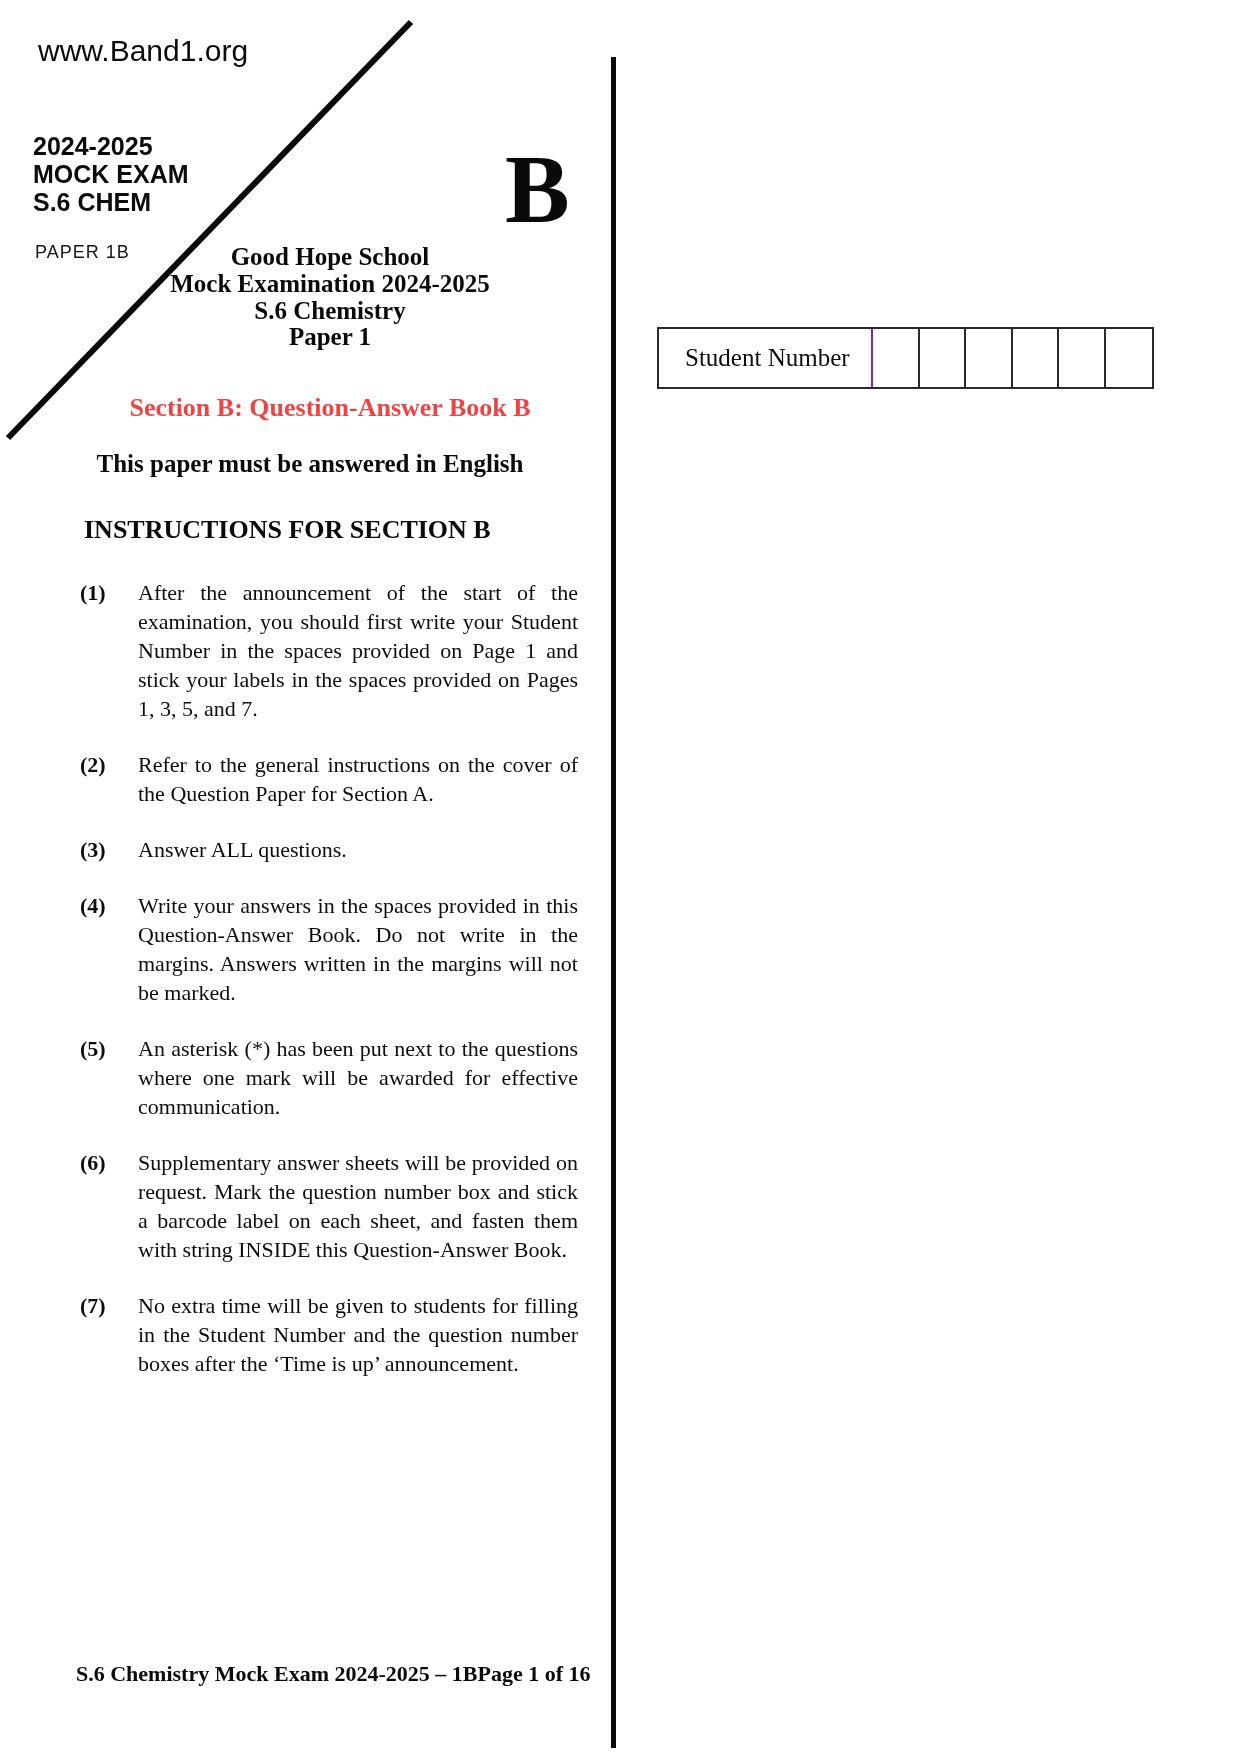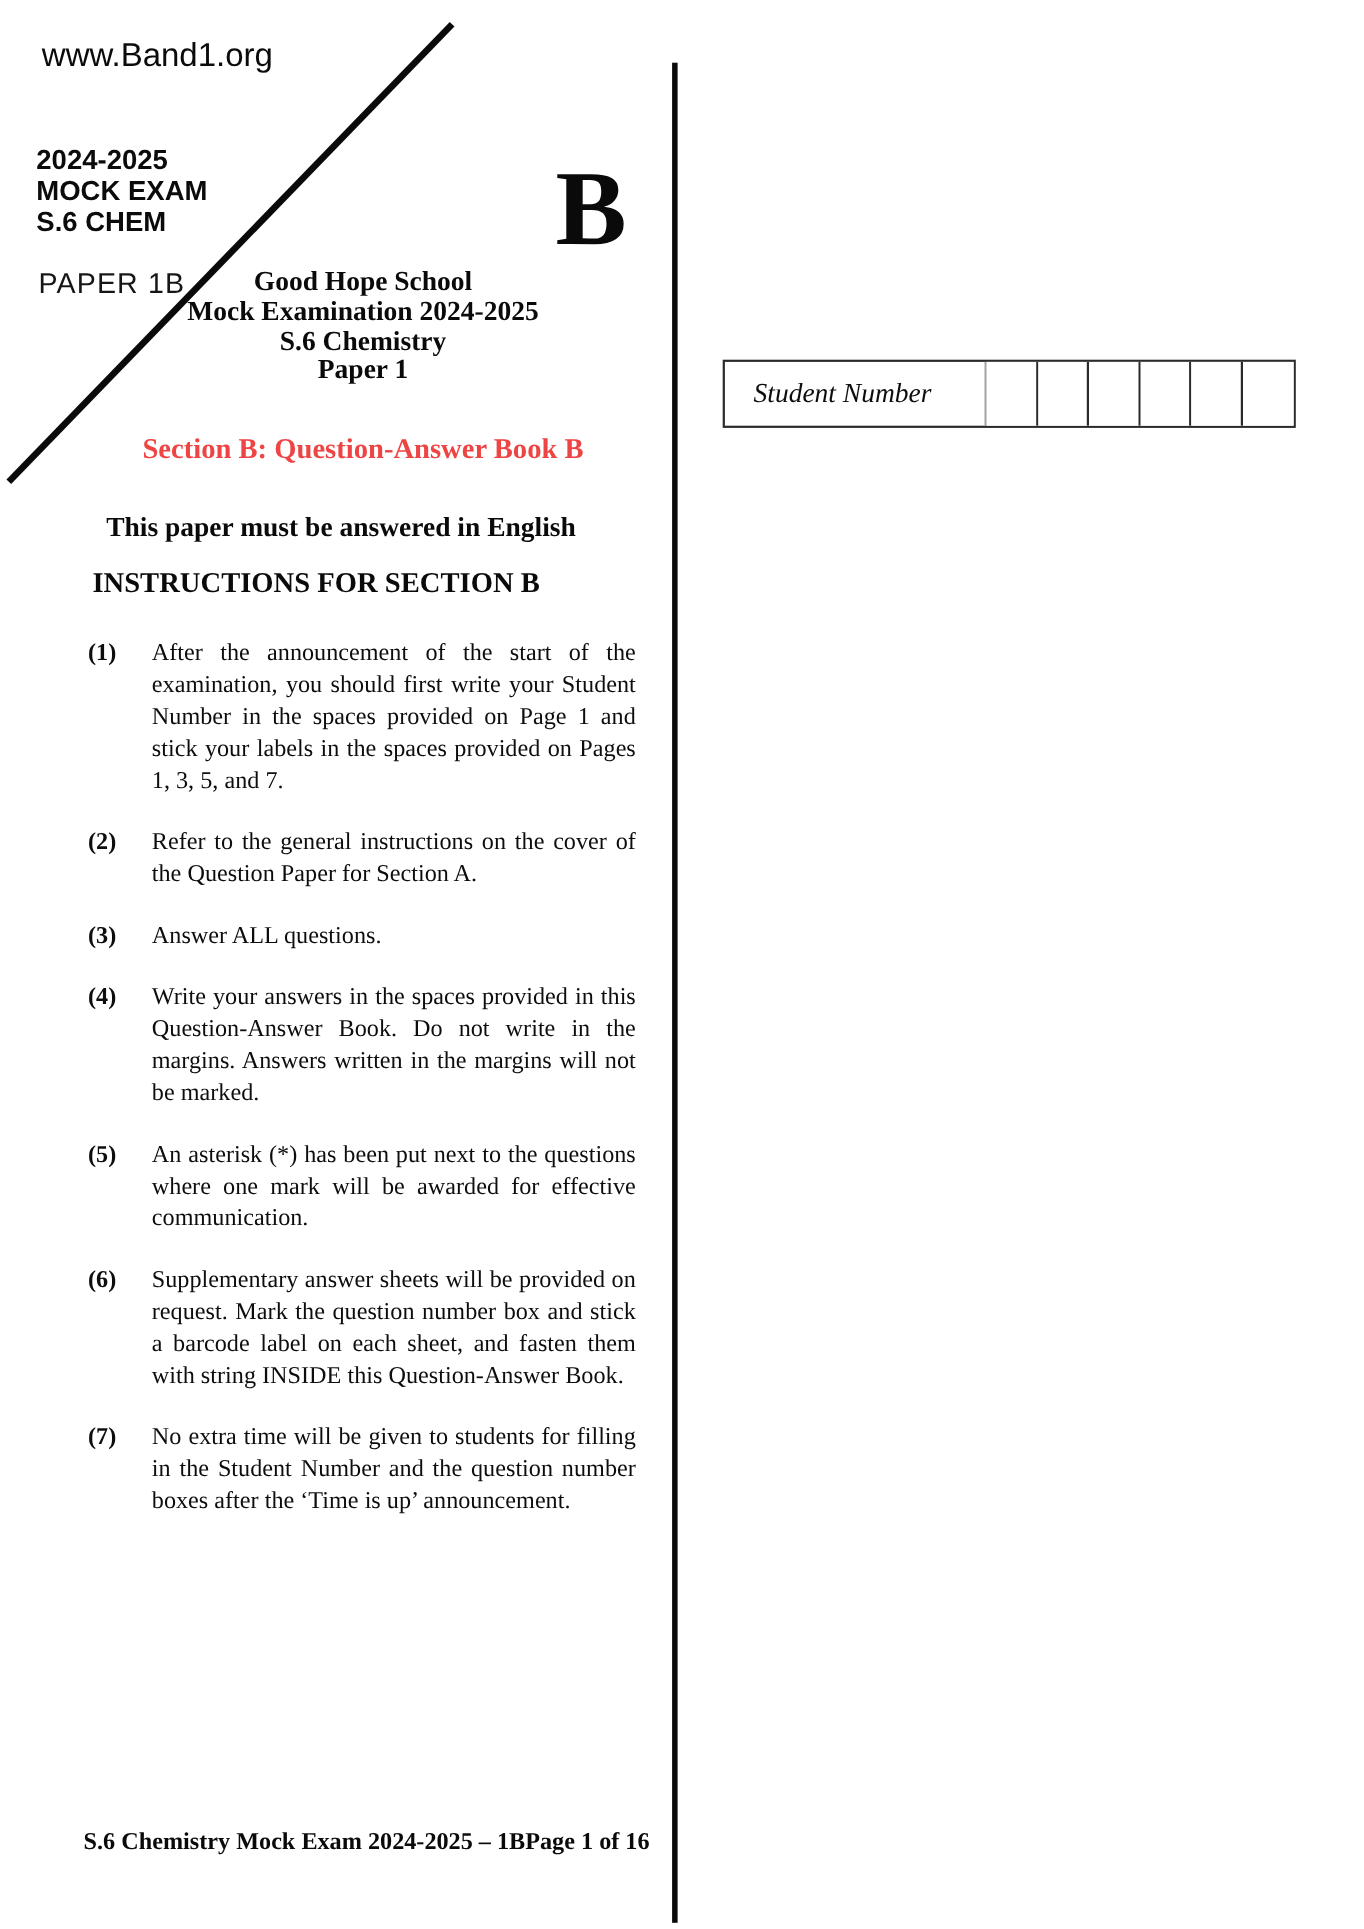--- a/index.html
+++ b/index.html
@@ -28,21 +28,21 @@
     left: 33px; top: 132px;
     font-family: "Liberation Sans", sans-serif;
     font-weight: bold;
     font-size: 25px;
     line-height: 28px;
     color: #0b0b0b;
   }
   .paper-code {
     left: 35px; top: 242px;
     font-family: "Liberation Sans", sans-serif;
-    font-size: 26px;
+    font-size: 18px;
     letter-spacing: 1px;
     color: #161616;
   }
   .big-b {
     left: 505px; top: 141px;
     font-size: 97px;
     line-height: 1;
     font-weight: bold;
     color: #0a0a0a;
   }
@@ -61,21 +61,20 @@
     font-weight: bold;
     font-size: 26px;
     color: #ef4444;
   }
   .lang-note {
     left: 40px; top: 450px; width: 540px;
     text-align: center;
     font-weight: bold;
     font-size: 25px;
     color: #0a0a0a;
-    margin-top: 16px;
   }
   .inst-heading {
     left: 84px; top: 515px;
     font-weight: bold;
     font-size: 26px;
     color: #0a0a0a;
   }
 
   .instructions {
     left: 80px; top: 578px; width: 498px;
@@ -128,29 +127,28 @@
   }
 
   .sn-table {
     left: 657px; top: 327px;
     height: 62px;
     display: flex;
     border: 2px solid #2a2a2a;
     box-sizing: border-box;
   }
   .sn-label {
-    width: 238px;
-    border-right: 2px solid #a3a3a3;
+    width: 214px;
+    border-right: 2px solid #6d28d9;
     display: flex;
     align-items: center;
     padding-left: 26px;
     box-sizing: border-box;
     font-size: 25px;
     color: #0d0d0d;
-    font-style: italic;
   }
   .sn-cell {
     width: 46.5px;
     border-right: 2px solid #2a2a2a;
     box-sizing: border-box;
     background: #fff;
   }
   .sn-cell:last-child { border-right: none; }
 </style>
 </head>

